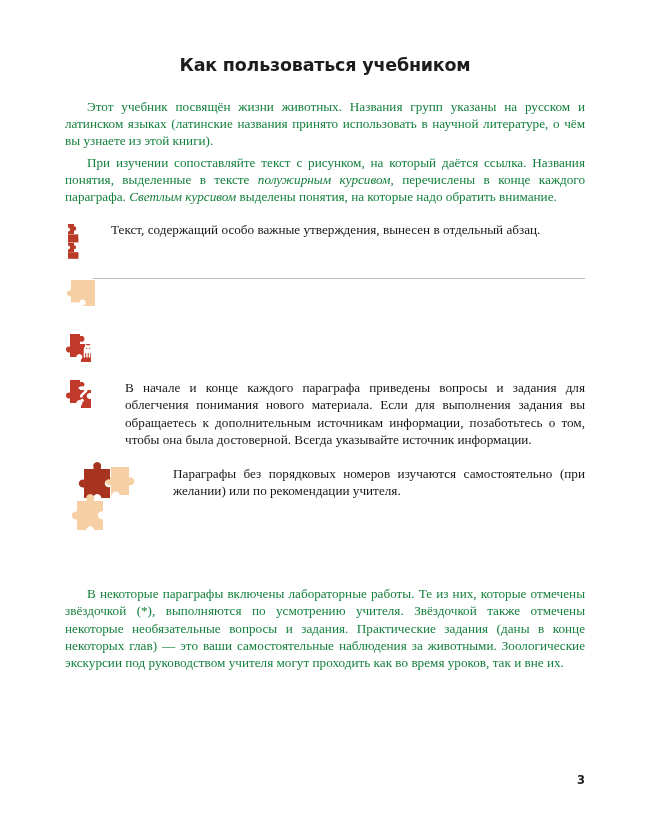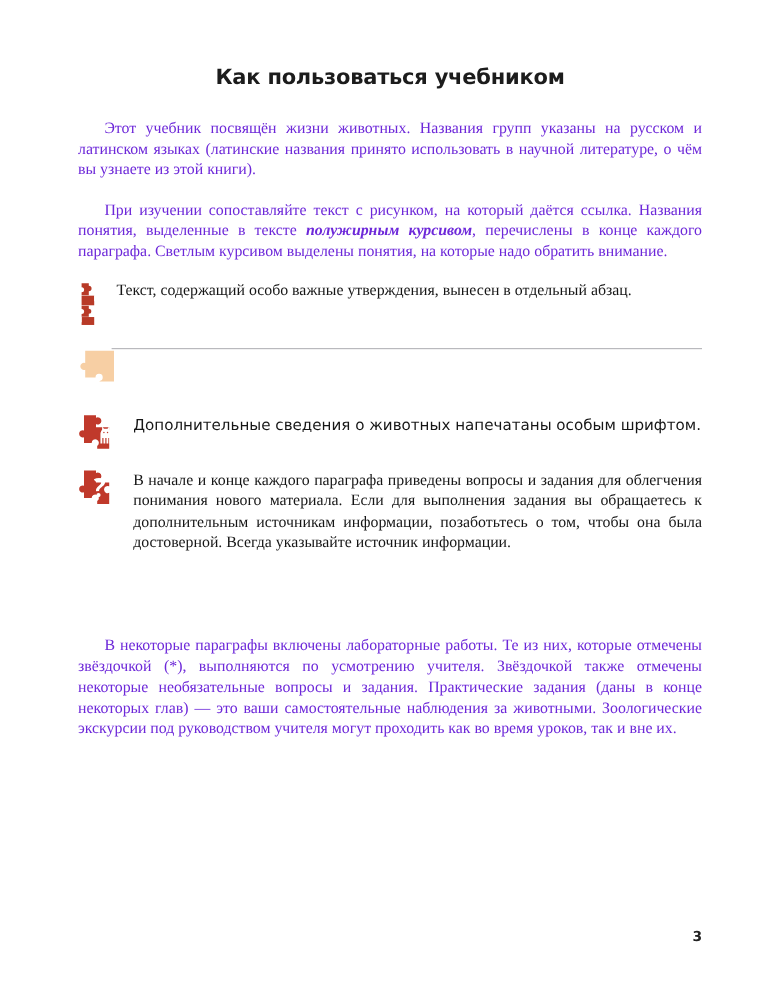--- a/index.html
+++ b/index.html
@@ -43,43 +43,44 @@
     line-height: 1.2;
   }
 
   
   .para {
     font-family: "Liberation Serif", serif;
     font-size: 13.2px;
     line-height: 17.2px;
     text-align: justify;
     text-justify: inter-word;
-    margin: 12px 0 0 0;
-    color: #6d28d9;
+    margin: 0 0 0 0;
+    color: #15803d;
     hyphens: manual;
   }
   .para.indent { text-indent: 22px; }
 
   .block-gap-1 { height: 4px; }
 
-  .bold-italic { font-weight: bold; font-style: italic; }
-  .italic { }
+  .bold-italic { font-weight: normal; font-style: italic; }
+  .italic { font-style: italic; }
 
   
   .icon-row {
     position: relative;
     display: block;
     min-height: 20px;
   }
   .icon-row .row-text {
     font-family: "Liberation Serif", serif;
     font-size: 13.2px;
     line-height: 17.2px;
     text-align: justify;
     color: #161616;
+    margin-left: 14px;
   }
   .icon-row .row-text.sans {
     font-family: "DejaVu Sans", sans-serif;
     font-size: 12.6px;
     line-height: 17.4px;
   }
 
   .icon-slot {
     position: absolute;
     left: 0;
@@ -159,38 +160,50 @@
           <g fill="#ffffff">
             <path d="M20.2 10.2 l1.4 2.0 h3.0 l1.4 -2.0 l0.45 3.0 c0.9 1.1 1.35 2.4 1.35 3.9 v7.4 h-1.55 v-4.6 h-1.0 v4.6 h-1.5 v-4.6 l-1.0 0.0 v4.6 h-1.5 v-4.6 h-1.0 v4.6 h-1.55 v-7.4 c0 -1.5 0.45 -2.8 1.35 -3.9 z"></path>
             <path d="M27.0 18.8 c1.2 0.9 2.1 2.3 2.3 4.0 l0.2 1.7 h-1.4 l-0.2 -1.5 c-0.15 -1.3 -0.5 -2.3 -0.9 -2.9 z"></path>
           </g>
           <g fill="#c0392b">
             <circle cx="21.6" cy="15.4" r="0.6"></circle>
             <circle cx="24.6" cy="15.4" r="0.6"></circle>
           </g>
         </svg>
       </span>
-      <div class="row-text sans">Дополнительные сведения о животных напечатаны особым шрифтом.</div>
     </div>
 
     <div style="height:10px"></div>
 
     <div class="icon-row" style="padding-left:46px; min-height:70px;">
       <span class="icon-slot" style="top:0px;">
         <svg width="34" height="32" viewBox="0 0 34 32">
           <path d="M5 1 h10 v2.2 a3 3 0 1 1 0 5.2 V11 h11 v3.3 a3 3 0 1 0 0 5.4 V29 H16 v-2.4 a3 3 0 1 0 -4.6 -2.5 H5 v-4.8 a3 3 0 1 1 0 -5.6 z" fill="#c0392b"></path>
           <path d="M13.2 8.4 c3.2 -1.6 7.6 -1.4 9.0 1.1 c1.2 2.2 -0.6 4.0 -2.4 5.4 c-1.5 1.2 -2.4 2.0 -2.2 3.3 l-2.6 0.2 c-0.35 -2.1 0.8 -3.4 2.4 -4.7 c1.35 -1.1 2.3 -2.0 1.8 -3.0 c-0.6 -1.2 -3.0 -1.3 -4.8 -0.5 z" fill="#ffffff"></path>
           <circle cx="17.1" cy="21.6" r="1.75" fill="#ffffff"></circle>
         </svg>
       </span>
       <div class="row-text">В начале и конце каждого параграфа приведены вопросы и задания для облегчения понимания нового материала. Если для выполнения задания вы обращаетесь к дополнительным источникам информации, позаботьтесь о том, чтобы она была достоверной. Всегда указывайте источник информации.</div>
     </div>
 
     <div style="height:16px"></div>
 
+    <div class="icon-row" style="padding-left:94px; min-height:80px;">
+      <span class="icon-slot" style="top:-4px; left:0;">
+        <svg width="84" height="86" viewBox="0 0 84 86">
+
+          <path d="M46 6 h18 v10.5 a4 4 0 1 1 0 7.4 V34 h-9.5 v2.0 a4 4 0 1 0 -7.4 0 v-2.0 H46 v-10 a4 4 0 1 1 0 -7.4 z" fill="#f7cfa4"></path>
+
+          <path d="M19 8 h9.5 v-1.6 a4 4 0 1 1 7.4 0 V8 H45 v10.5 a4 4 0 1 0 0 7.6 V37 H35.9 v1.6 a4 4 0 1 0 -7.4 0 V37 H19 V26.4 a4 4 0 1 1 0 -7.6 z" fill="#a8331f"></path>
+
+          <path d="M12 40 h9.5 v-1.6 a4 4 0 1 1 7.4 0 V40 H38 v10.5 a4 4 0 1 0 0 7.6 V69 h-9.1 v1.8 a4 4 0 1 0 -7.4 0 V69 H12 V58.4 a4 4 0 1 1 0 -7.6 z" fill="#f7cfa4"></path>
+        </svg>
+      </span>
+      <div class="row-text">Параграфы без порядковых номеров изучаются самостоятельно (при желании) или по рекомендации учителя.</div>
+    </div>
 
     <div style="height:40px"></div>
 
     <p class="para indent">В некоторые параграфы включены лабораторные работы. Те из них, которые отмечены звёздочкой (*), выполняются по усмотрению учителя. Звёздочкой также отмечены некоторые необязательные вопросы и задания. Практические задания (даны в конце некоторых глав) — это ваши самостоятельные наблюдения за животными. Зоологические экскурсии под руководством учителя могут проходить как во время уроков, так и вне их.</p>
 
   </div>
 
   <div class="page-number">3</div>
 </div>
 

